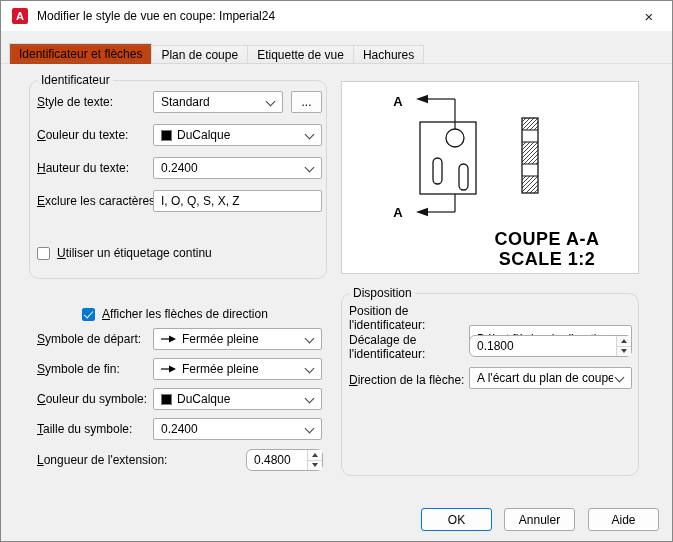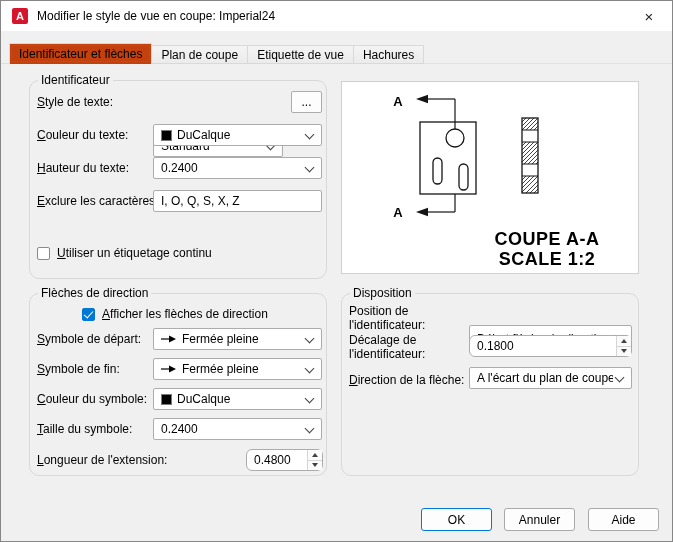--- a/index.html
+++ b/index.html
@@ -87,21 +87,21 @@
     <div class="tab">Plan de coupe</div>
     <div class="tab">Etiquette de vue</div>
     <div class="tab">Hachures</div>
   </div>
 
   <div class="group" style="left:28px; top:79px; width:298px; height:199px;">
     <span class="group-title">Identificateur</span>
   </div>
 
   <span class="lbl mn" style="left:36px; top:94px;">Style de texte:</span>
-  <div class="combo" style="left:152px; top:90px; width:130px;margin-top:44px;">
+  <div class="combo" style="left:152px; top:90px; width:130px;">
     <span class="combo-val">Standard</span>
     <span class="chev"></span>
   </div>
   <button class="browse-btn" style="left:290px; top:90px;">...</button>
 
   <span class="lbl mn" style="left:36px; top:127px;">Couleur du texte:</span>
   <div class="combo" style="left:152px; top:123px; width:169px;">
     <span class="swatch" style="background-color: rgb(0, 0, 0);"></span>
     <span class="combo-val">DuCalque</span>
     <span class="chev"></span>
@@ -114,23 +114,20 @@
   </div>
 
   <span class="lbl mn" style="left:36px; top:193px;">Exclure les caractères:</span>
   <input class="textbox" style="left: 152px; top: 189px; width: 169px;" value="I, O, Q, S, X, Z">
 
   <div class="checkrow" style="left:36px; top:244px;">
     <span class="cb"></span>
     <span class="lbl mn" style="position:static;">Utiliser un étiquetage continu</span>
   </div>
 
-  <div class="group" style="left:28px; top:292px; width:298px; height:183px;">
-    <span class="group-title">Flèches de direction</span>
-  </div>
 
   <div class="checkrow" style="left:36px; top:305px;padding-left:45px;">
     <span class="cb checked">
         <span class="tick"></span>
       </span>
     <span class="lbl mn" style="position:static;">Afficher les flèches de direction</span>
   </div>
 
   <span class="lbl mn" style="left:36px; top:331px;">Symbole de départ:</span>
   <div class="combo" style="left:152px; top:327px; width:169px;">

